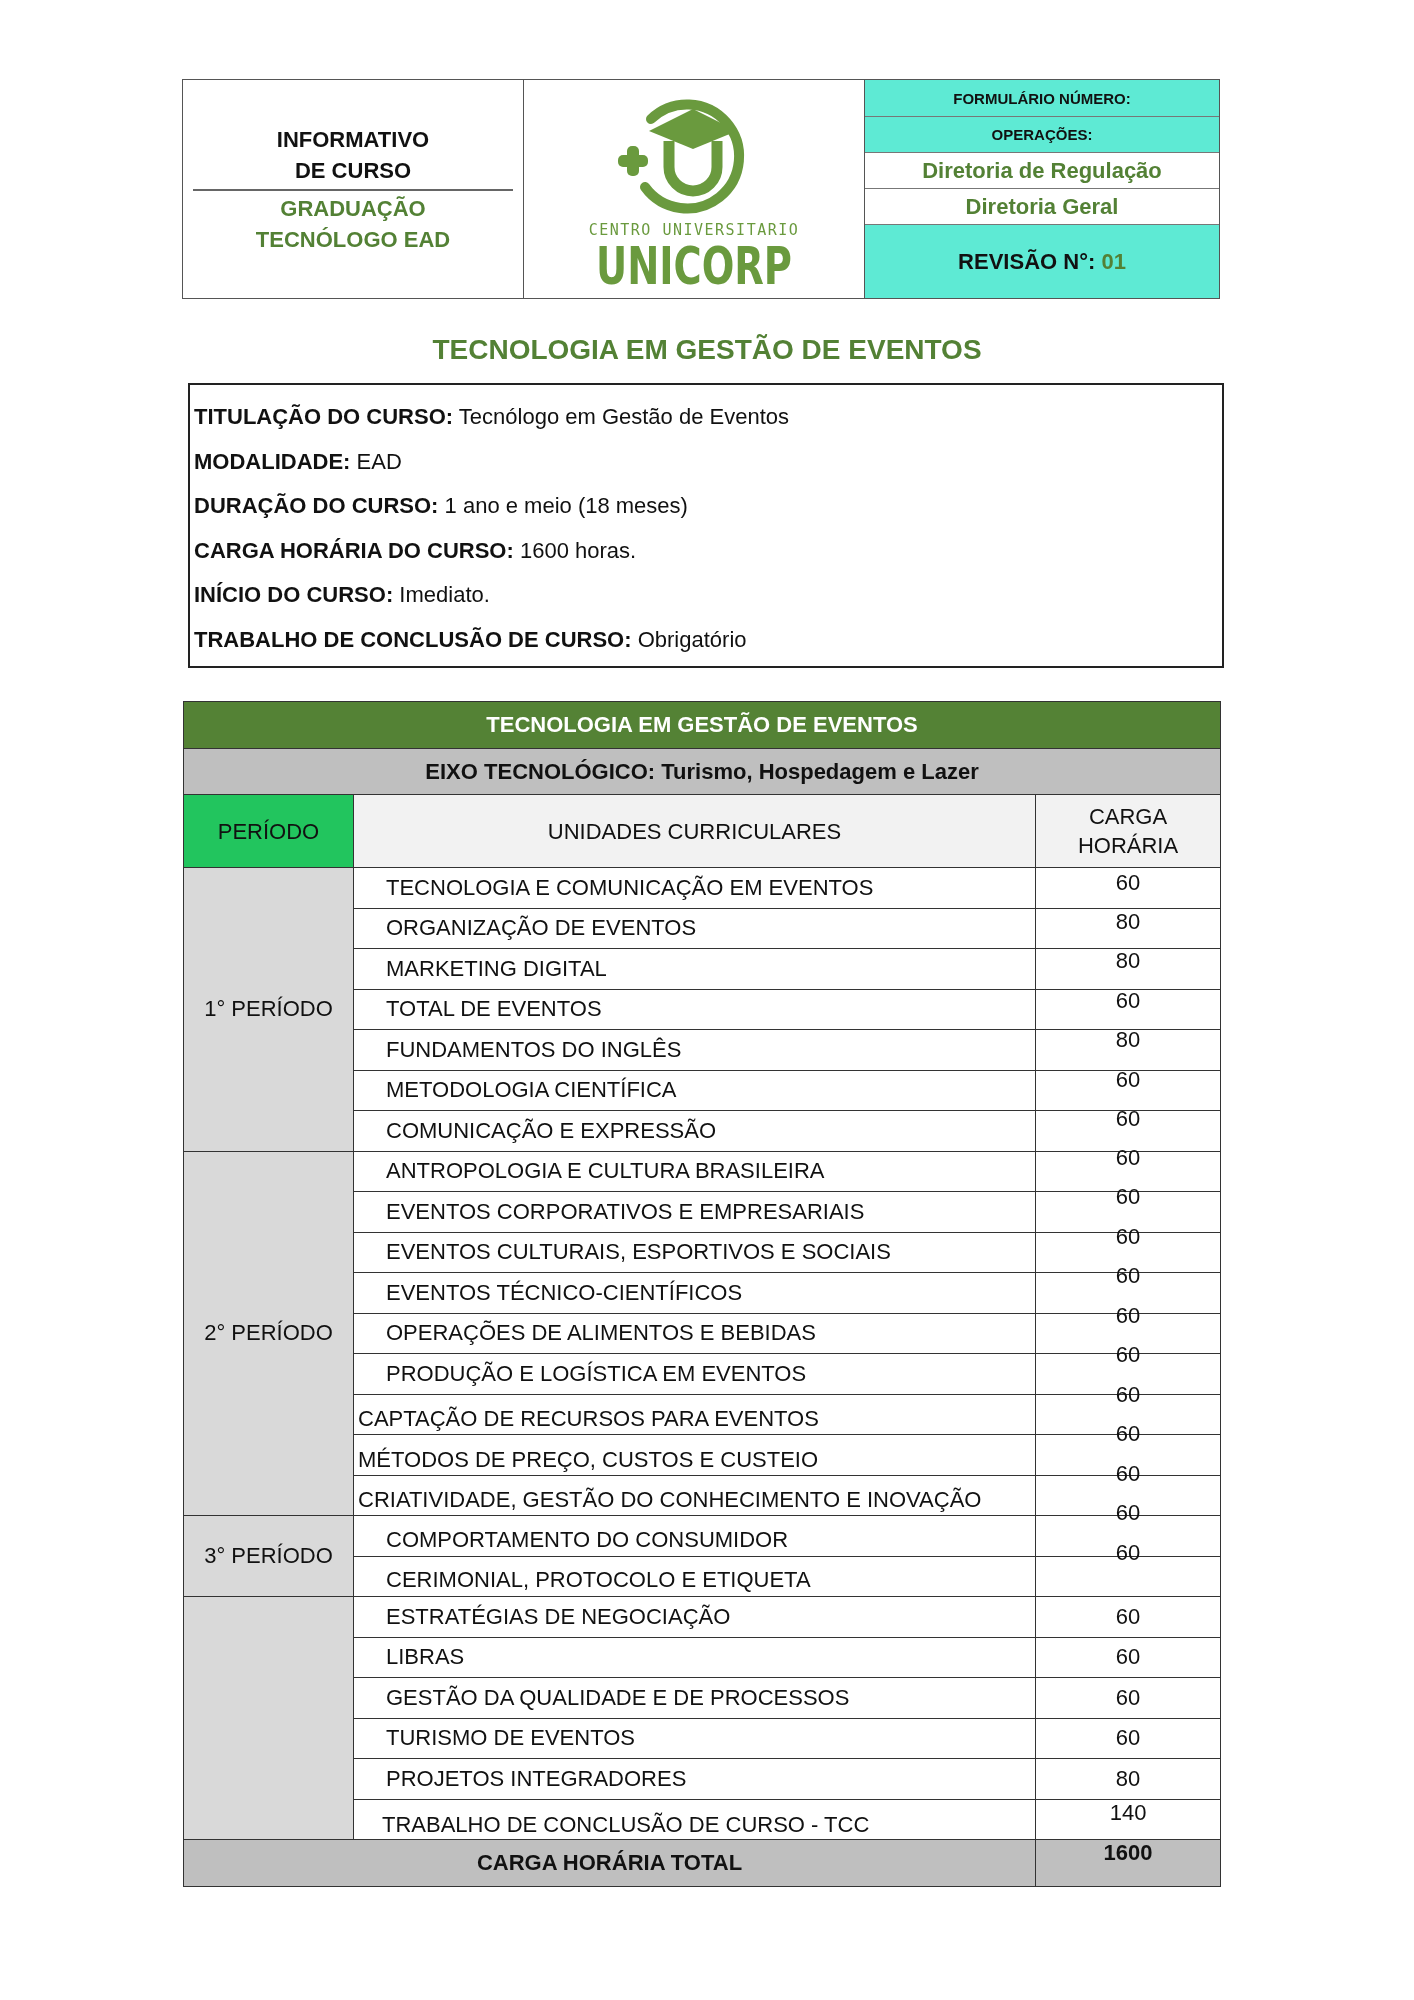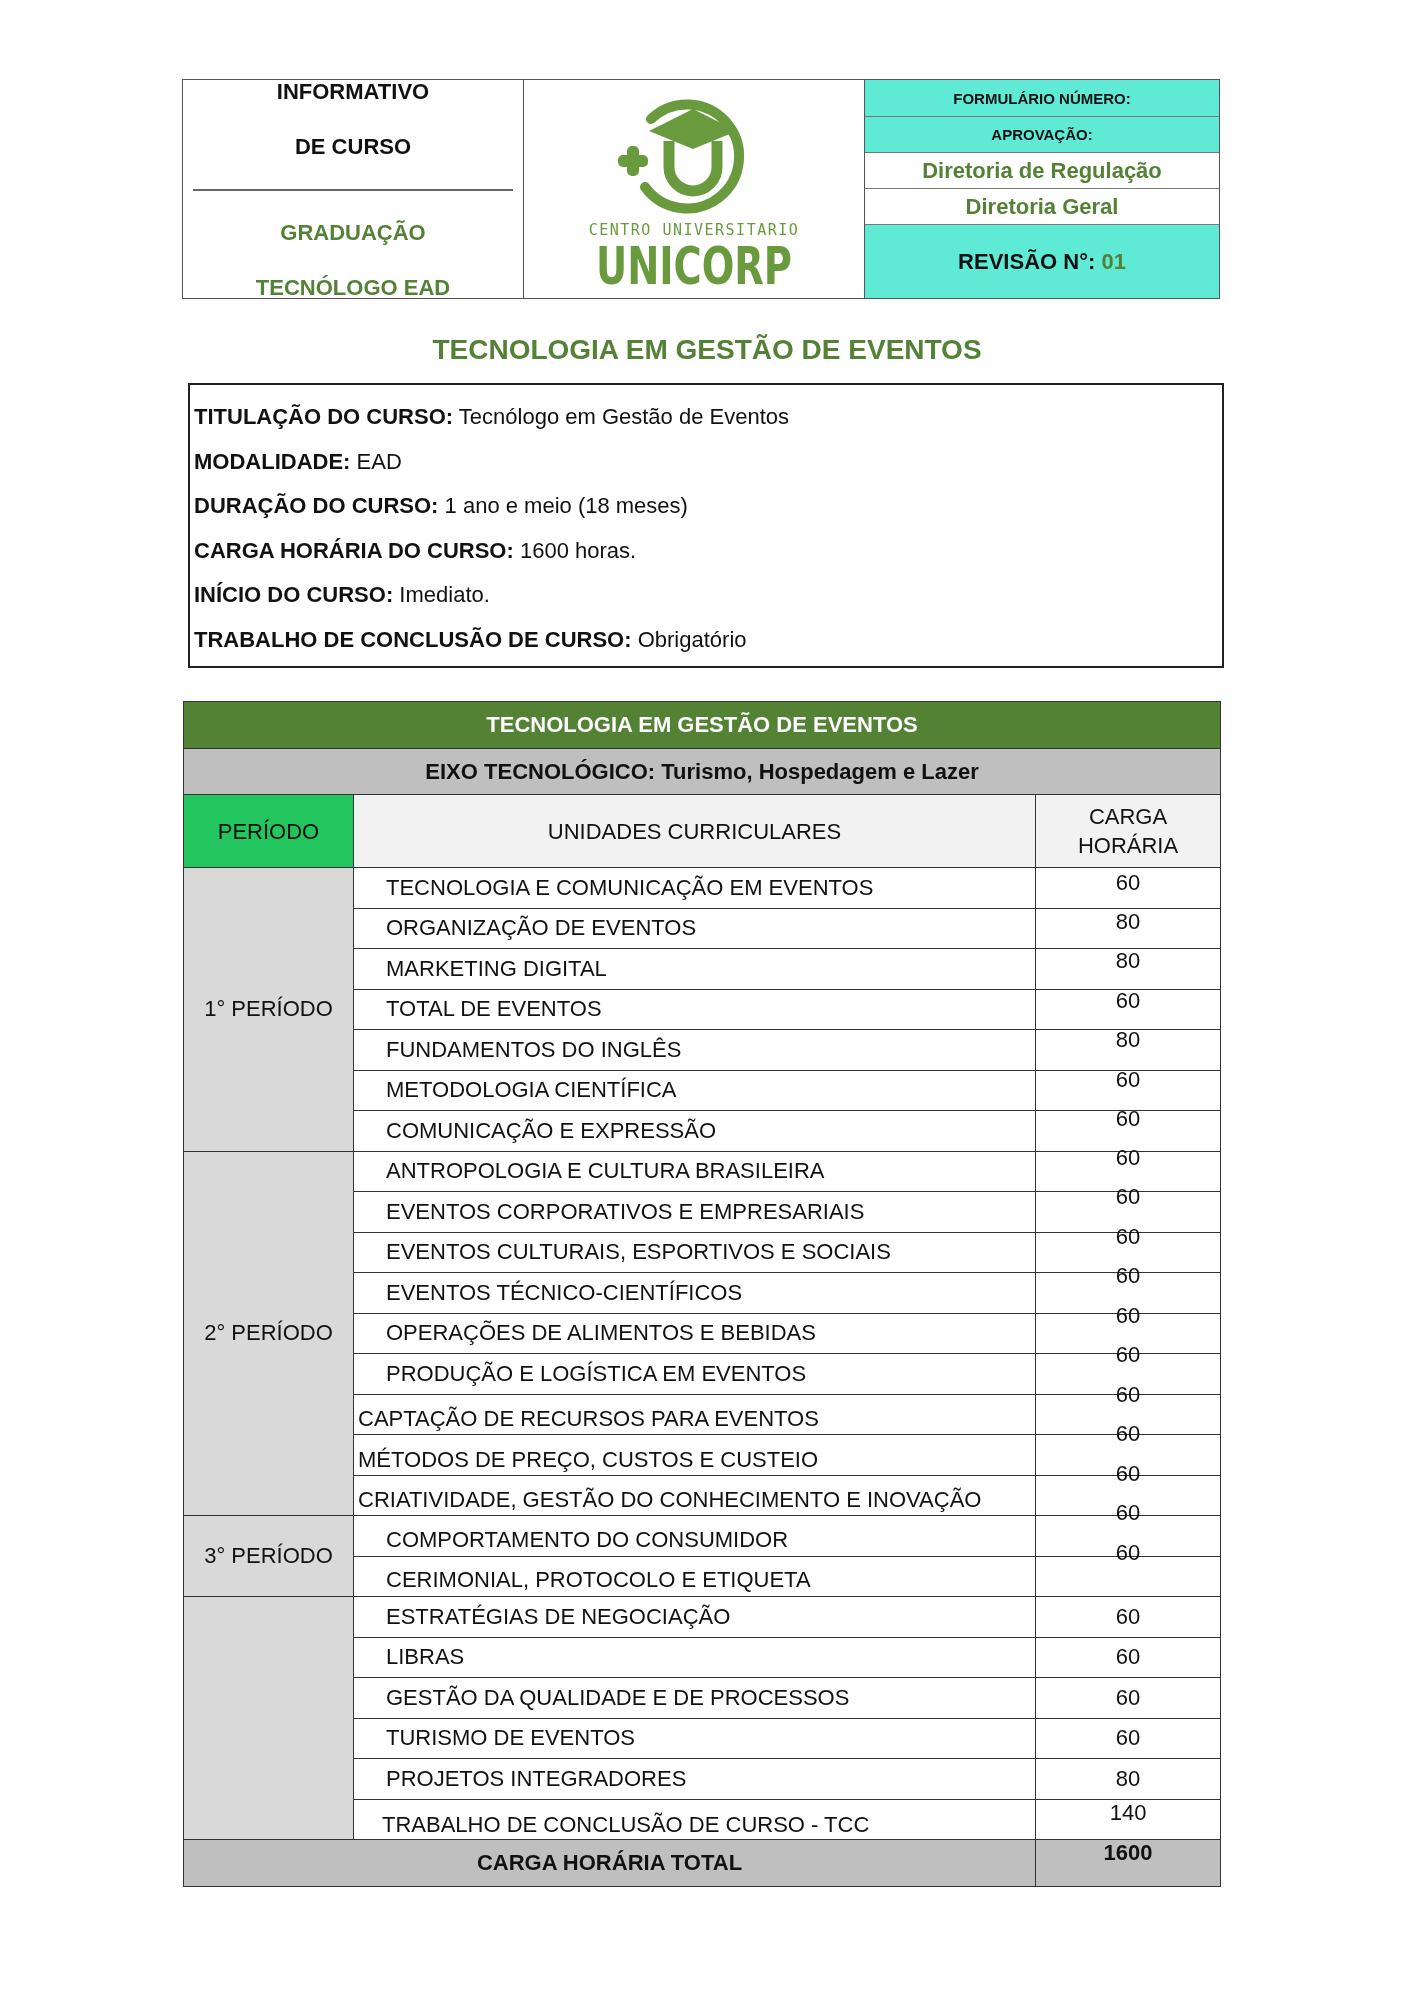--- a/index.html
+++ b/index.html
@@ -1,21 +1,21 @@
 <!DOCTYPE html>
 <html><head>
 <meta charset="utf-8">
 <style>
   html, body { margin: 0; padding: 0; background: #ffffff; }
   body { width: 1414px; height: 2000px; position: relative; font-family: "Liberation Sans", sans-serif; color: #111; }
   .abs { position: absolute; }
 
   
   .hdr { left: 182px; top: 79px; width: 1038px; height: 220px; border: 1.5px solid #555; box-sizing: border-box; display: flex; }
-  .hdr-left { width: 340px; border-right: 1.5px solid #555; display: flex; flex-direction: column; align-items: center; justify-content: center; gap: 24px; }
+  .hdr-left { width: 340px; border-right: 1.5px solid #555; display: flex; flex-direction: column; align-items: center; justify-content: center; }
   .hdr-left .t1 { font-weight: bold; font-size: 22px; line-height: 31px; text-align: center; }
   .hdr-left .divline { width: 320px; border-top: 2px solid #666; margin: 3px 0 2px; }
   .hdr-left .t2 { font-weight: bold; font-size: 22px; line-height: 31px; color: #538135; text-align: center; }
   .hdr-mid { width: 340px; border-right: 1.5px solid #555; display: flex; align-items: center; justify-content: center; }
   .hdr-right { flex: 1; display: flex; flex-direction: column; }
   .hr-cell { display: flex; align-items: center; justify-content: center; border-bottom: 1.5px solid #777; box-sizing: border-box; }
   .hr-cell:last-child { border-bottom: none; }
   .hr-gray { background: #5eead4; }
   .hr-label { font-size: 15px; font-weight: bold; }
   .hr-green { font-size: 22px; font-weight: bold; color: #538135; }
@@ -68,21 +68,21 @@
       <polygon points="104,20 148,42 104,60 60,42" fill="#6a9a3e"></polygon>
       <text x="105" y="146" text-anchor="middle" font-family="DejaVu Sans Mono, monospace" font-size="15" fill="#6a9a3e" letter-spacing="1.5">CENTRO UNIVERSITARIO</text>
       <text x="105" y="195" text-anchor="middle" font-family="DejaVu Sans, sans-serif" font-weight="bold" font-size="52" fill="#6a9a3e" textLength="196" lengthAdjust="spacingAndGlyphs">UNICORP</text>
     </svg>
   </div>
   <div class="hdr-right">
     <div class="hr-cell hr-gray" style="height:37px">
       <span class="hr-label">FORMULÁRIO NÚMERO:</span>
     </div>
     <div class="hr-cell hr-gray" style="height:36px">
-      <span class="hr-label">APROVAÇÃO:</span>
+      <span class="hr-label">OPERAÇÕES:</span>
     </div>
     <div class="hr-cell" style="height:36px">
       <span class="hr-green">Diretoria de Regulação</span>
     </div>
     <div class="hr-cell" style="height:36px">
       <span class="hr-green">Diretoria Geral</span>
     </div>
     <div class="hr-cell hr-gray" style="flex:1">
       <span class="hr-rev"><span>REVISÃO N°:</span> <span class="g">01</span></span>
     </div>

